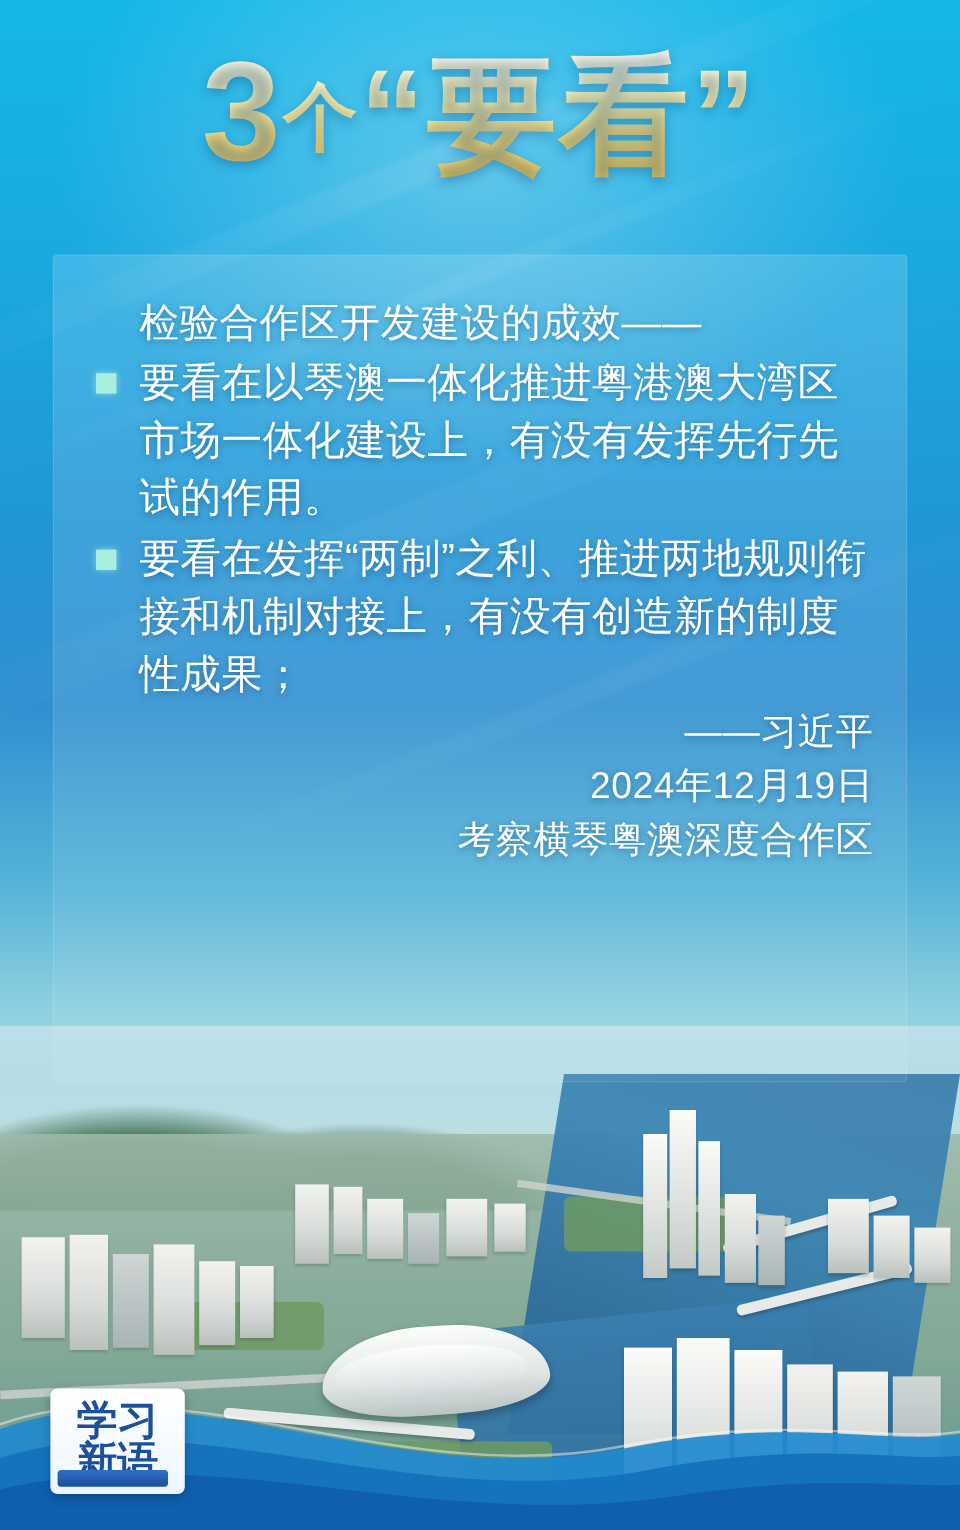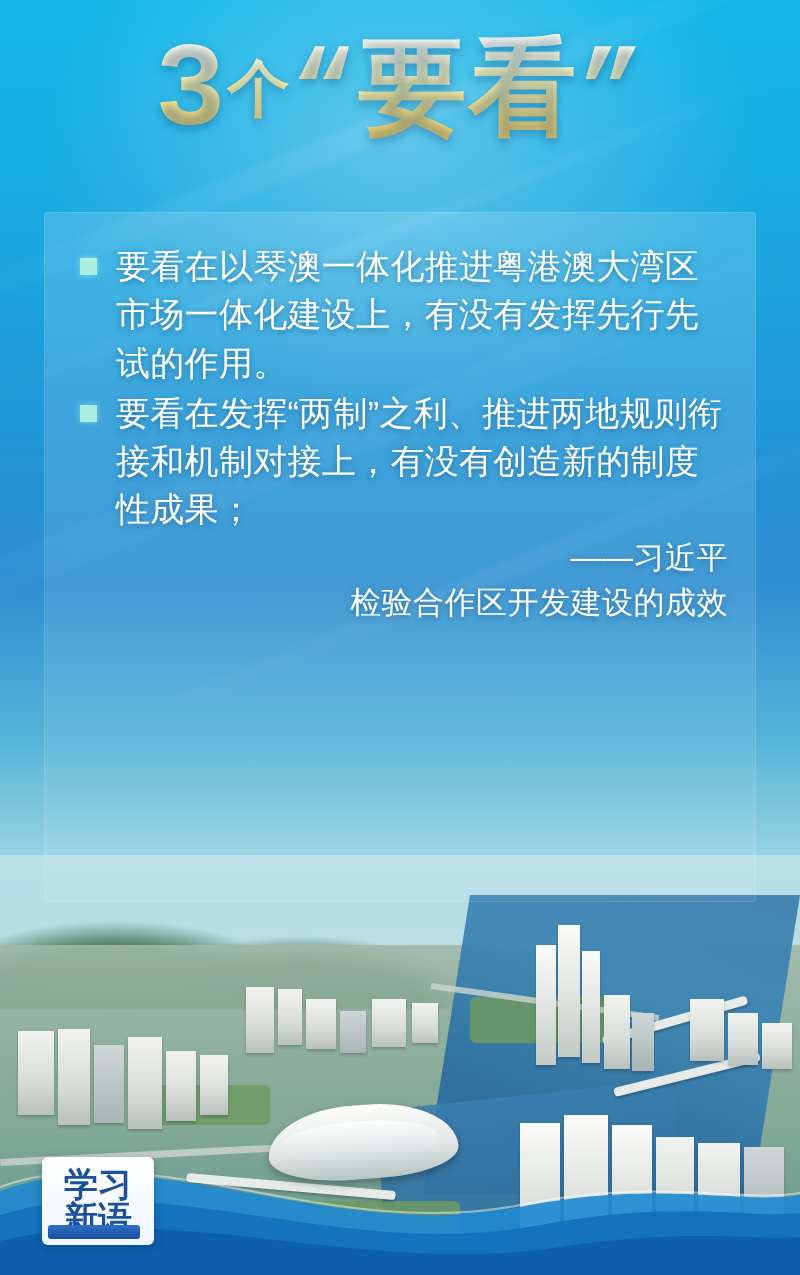--- a/index.html
+++ b/index.html
@@ -55,21 +55,21 @@
     font-size: 118px;
     font-weight: bold;
     line-height: 1;
     letter-spacing: 2px;
     color: #fdf3b9;
     background: linear-gradient(180deg, #ffffff 0%, #fdf2ae 42%, #f7d978 72%, #f0c95c 100%);
     -webkit-background-clip: text;
     background-clip: text;
     -webkit-text-fill-color: transparent;
     text-shadow: 0 4px 10px rgba(6,60,110,0.35);
-    font-family: Liberation Mono, monospace;
+    font-family: Liberation Sans, sans-serif;
   }
   .title .small {
     font-size: 62px;
     vertical-align: 14px;
   }
   .title .quote {
     font-size: 108px;
   }
 
   
@@ -269,27 +269,29 @@
     <div class="streak s4"></div>
   </div>
 
   <div class="title-wrap">
     <div class="title">
       <span>3</span><span class="small">个</span><span class="quote">“要看”</span>
     </div>
   </div>
 
   <div class="card">
+    <div class="lead">检验合作区开发建设的成效——</div>
     <ul class="bullet-list">
       <li class="bullet-item">要看在以琴澳一体化推进粤港澳大湾区市场一体化建设上，有没有发挥先行先试的作用。</li>
       <li class="bullet-item">要看在发挥“两制”之利、推进两地规则衔接和机制对接上，有没有创造新的制度性成果；</li>
     </ul>
     <div class="attrib">
       <div>——习近平</div>
-      <div>检验合作区开发建设的成效</div>
+      <div>2024年12月19日</div>
+      <div>考察横琴粤澳深度合作区</div>
     </div>
   </div>
 
   <div class="photo">
     <div class="sky-haze"></div>
     <div class="hills"></div>
     <div class="ground"></div>
     <div class="water"></div>
     <div class="water2"></div>
 

